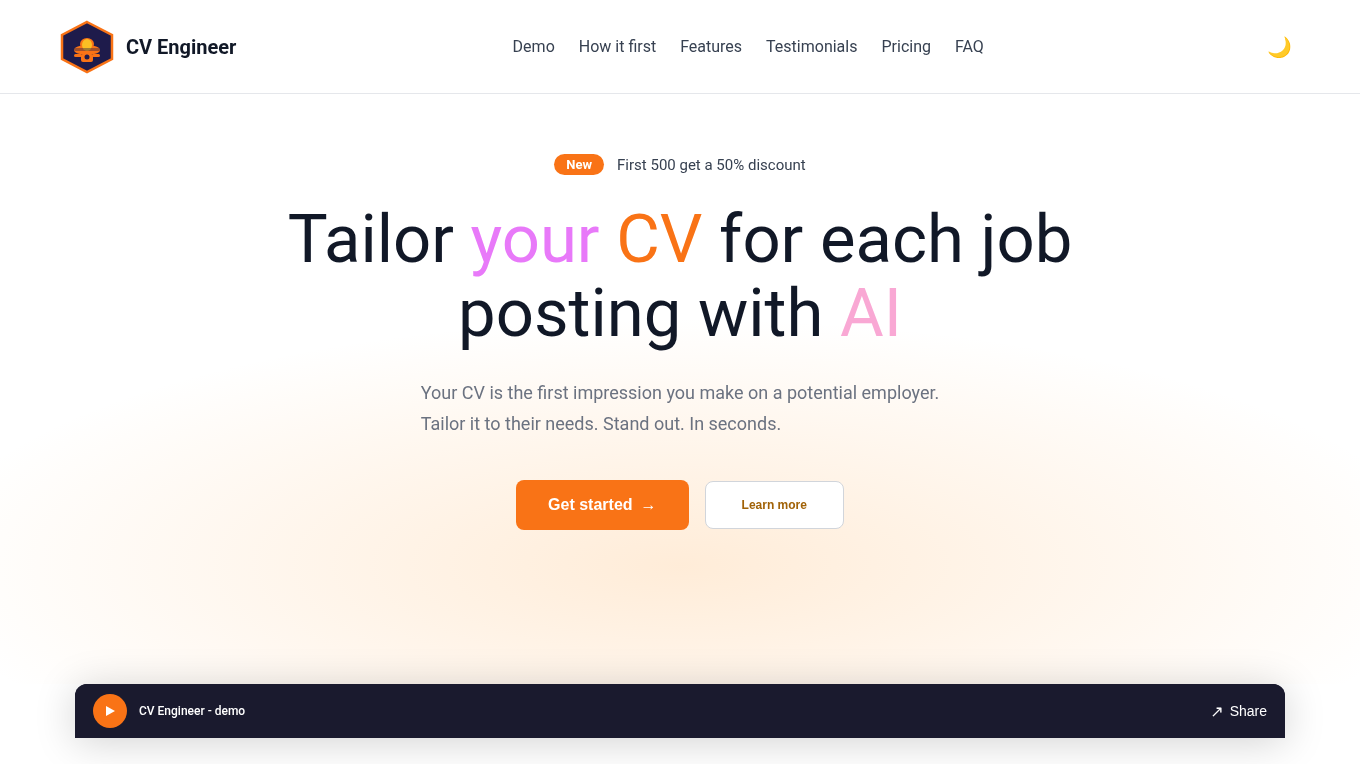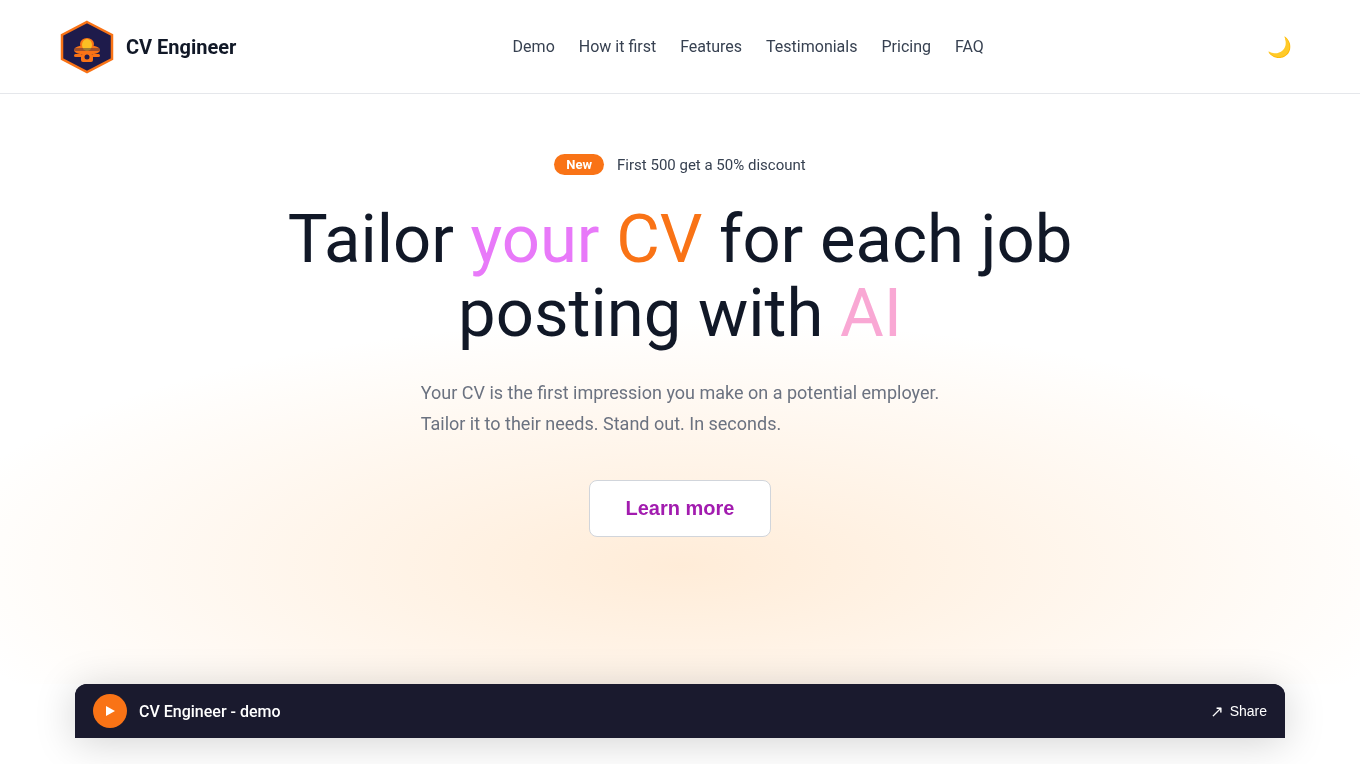--- a/index.html
+++ b/index.html
@@ -125,25 +125,25 @@
       padding: 16px 32px;
       font-size: 16px;
       font-weight: 600;
       cursor: pointer;
       display: flex;
       align-items: center;
       gap: 8px;
     }
     .btn-secondary {
       background: #ffffff;
-      color: #a21caf;
+      color: #a16207;
       border: 1.5px solid #d1d5db;
       border-radius: 8px;
       padding: 16px 36px;
-      font-size: 20px;
+      font-size: 12px;
       font-weight: 600;
       cursor: pointer;
     }
 
     
     .video-section {
       width: 100%;
       display: flex;
       justify-content: center;
       padding: 0 75px;
@@ -172,21 +172,21 @@
       width: 34px;
       height: 34px;
       border-radius: 50%;
       background: #f97316;
       display: flex;
       align-items: center;
       justify-content: center;
     }
     .video-title {
       color: #ffffff;
-      font-size: 16px;
+      font-size: 12px;
       font-weight: 500;
     }
     .video-share-btn {
       color: #ffffff;
       background: transparent;
       border: none;
       cursor: pointer;
       font-size: 14px;
       display: flex;
       align-items: center;
@@ -247,20 +247,24 @@
   <h1 class="hero-heading">
     <span>Tailor </span><span class="word-your">your</span><span> </span><span class="word-cv">CV</span><span> for each job<br>posting with </span><span class="word-ai">AI</span>
   </h1>
 
   <p class="hero-subtext">
     <span>Your CV is the first impression you make on a potential employer.</span><br>
     <span>Tailor it to their needs. Stand out. In seconds.</span>
   </p>
 
   <div class="hero-buttons">
+    <button class="btn-primary">
+      <span>Get started</span>
+      <span>→</span>
+    </button>
     <button class="btn-secondary">Learn more</button>
   </div>
 </section>
 
 <div class="video-section">
   <div class="video-container">
 
     <div class="video-bar">
       <div class="video-bar-left">
         <div class="video-icon-circle">

